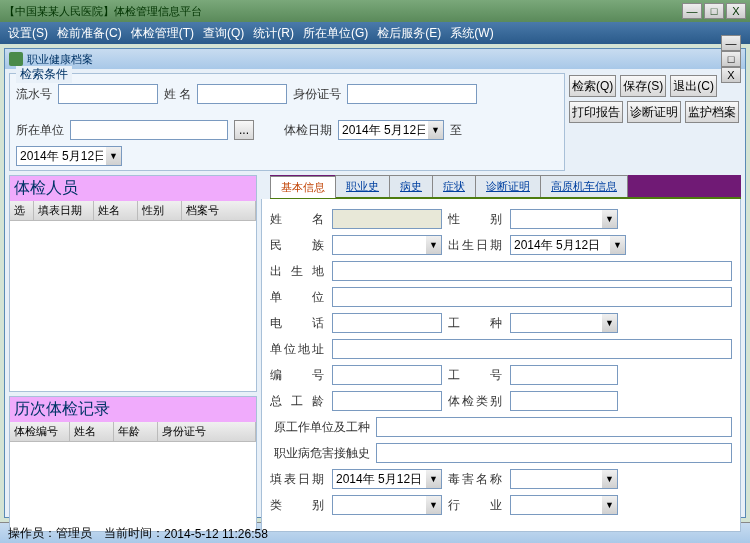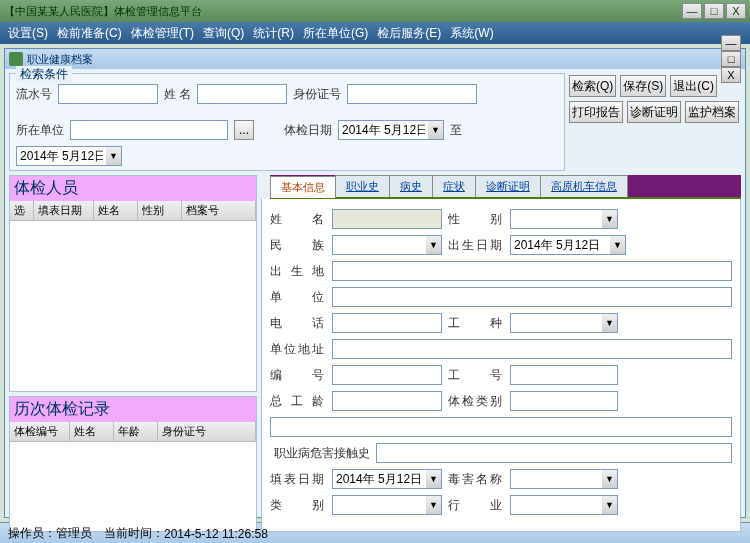--- a/index.html
+++ b/index.html
@@ -203,20 +203,21 @@
             <span class="lbl">工    号</span>
             <input class="txt" style="width: 108px;">
           </div>
           <div class="frow">
             <span class="lbl">总 工 龄</span>
             <input class="txt" style="width: 110px;">
             <span class="lbl">体检类别</span>
             <input class="txt" style="width: 108px;">
           </div>
           <div class="frow">
+            <span class="lbl wide">原工作单位及工种</span>
             <input class="txt" style="flex: 1 1 0%;">
           </div>
           <div class="frow">
             <span class="lbl wide">职业病危害接触史</span>
             <input class="txt" style="flex: 1 1 0%;">
           </div>
           <div class="frow">
             <span class="lbl">填表日期</span>
             <div class="combo">
                 <input class="txt" style="width: 94px;" value="2014年 5月12日">

